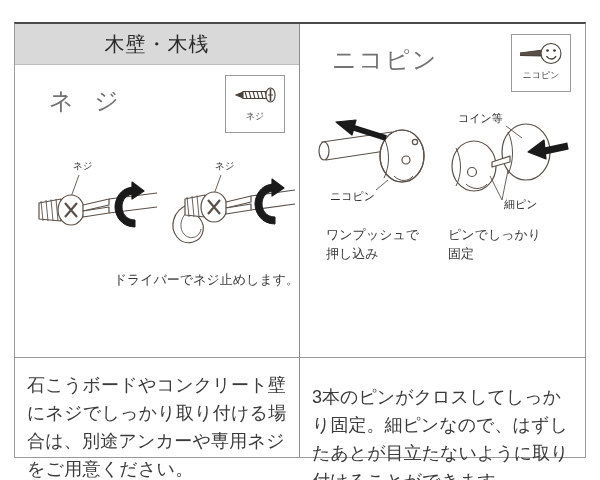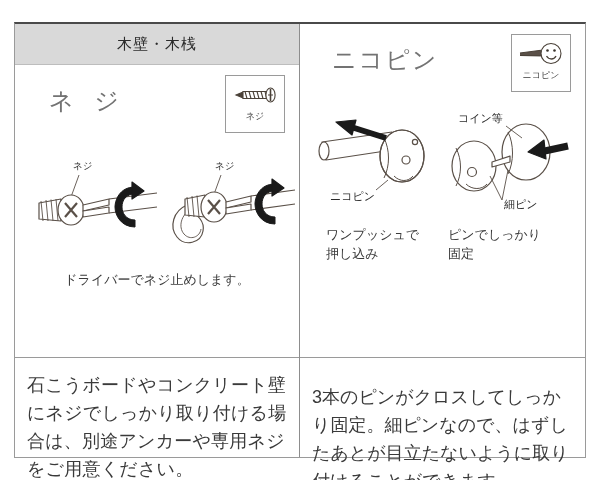--- a/index.html
+++ b/index.html
@@ -43,21 +43,21 @@
   
   .col-head {
     height: 40px;
     background: #d9d9d9;
     display: flex;
     align-items: center;
     justify-content: center;
     border-bottom: 1px solid #bdbdbd;
   }
   .col-head-label {
-    font-size: 15px;
+    font-size: 20px;
     letter-spacing: 1px;
     color: #2b2b2b;
     white-space: nowrap;
   }
 
   
   .part-row {
     height: 80px;
     position: relative;
   }
@@ -117,21 +117,21 @@
     position: relative;
   }
   .caption {
     position: absolute;
     font-size: 13px;
     line-height: 1.45;
     color: #3a3a3a;
   }
   .caption-single {
     width: 100%;
-    text-align: center;
+    text-align: right;
     top: 6px;
   }
   .caption-a { left: 26px; top: 2px; }
   .caption-b { left: 148px; top: 2px; }
 
   
   .note {
     position: absolute;
     left: 0;
     right: 0;

